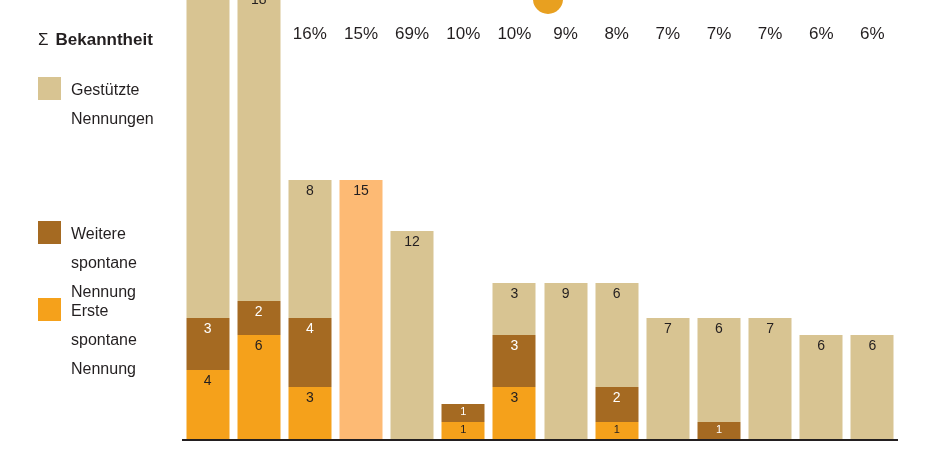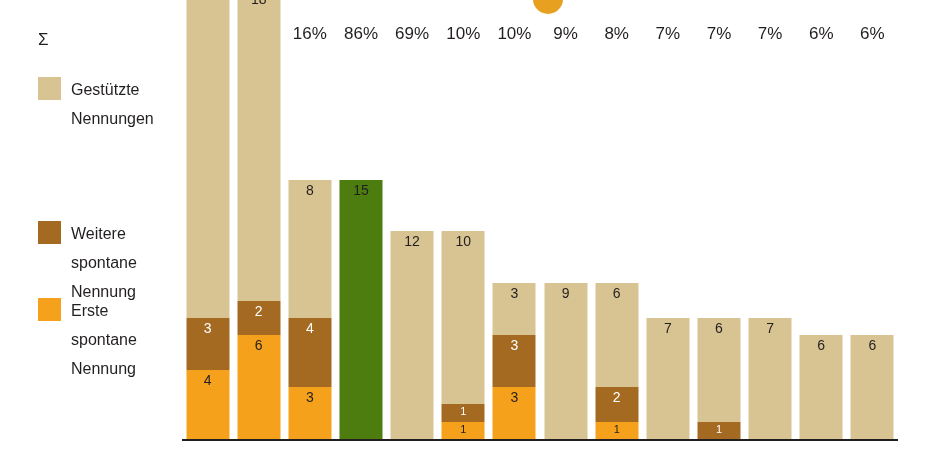--- a/index.html
+++ b/index.html
@@ -159,20 +159,21 @@
 </head>
 <body>
 
 <div id="chart-root">
 
   <div class="top-dot"></div>
 
   <div class="legend-col">
     <div class="sum-row">
       <span class="sum-sigma">Σ</span>
+      <span>Bekanntheit</span>
     </div>
 
     <div class="legend-item legend-1">
       <span class="legend-swatch" style="background: rgb(216, 196, 146);"></span>
       <span class="legend-text">
         <span>Gestützte</span><br>
         <span>Nennungen</span>
       </span>
     </div>
 
@@ -234,43 +235,40 @@
             <div class="seg" style="background: rgb(165, 106, 34); height: 69.2px;">
               <div class="seg-label white">4</div>
             </div>
             <div class="seg" style="background: rgb(245, 161, 27); height: 51.9px;">
               <div class="seg-label">3</div>
             </div>
           </div>
           <div class="xlabel"><span></span></div>
         </div>
         <div class="col">
-          <div class="pct">86%</div>
-          <div class="bar-wrap">
-            <div class="seg" style="background: #4d7c0f; height: 259.5px; padding-left: 12px;">
+          <div class="pct">15%</div>
+          <div class="bar-wrap">
+            <div class="seg" style="background: #fdba74; height: 259.5px; padding-left: 12px;">
               <div class="seg-label">15</div>
             </div>
           </div>
           <div class="xlabel"><span></span></div>
         </div>
         <div class="col">
           <div class="pct">69%</div>
           <div class="bar-wrap">
             <div class="seg" style="background: rgb(216, 196, 146); height: 207.6px;">
               <div class="seg-label">12</div>
             </div>
           </div>
           <div class="xlabel"><span></span></div>
         </div>
         <div class="col">
           <div class="pct">10%</div>
           <div class="bar-wrap">
-            <div class="seg" style="background: rgb(216, 196, 146); height: 173px;">
-              <div class="seg-label">10</div>
-            </div>
             <div class="seg" style="background: rgb(165, 106, 34); height: 17.3px;">
               <div class="seg-label small white">1</div>
             </div>
             <div class="seg" style="background: rgb(245, 161, 27); height: 17.3px;">
               <div class="seg-label small">1</div>
             </div>
           </div>
           <div class="xlabel"><span></span></div>
         </div>
         <div class="col">

